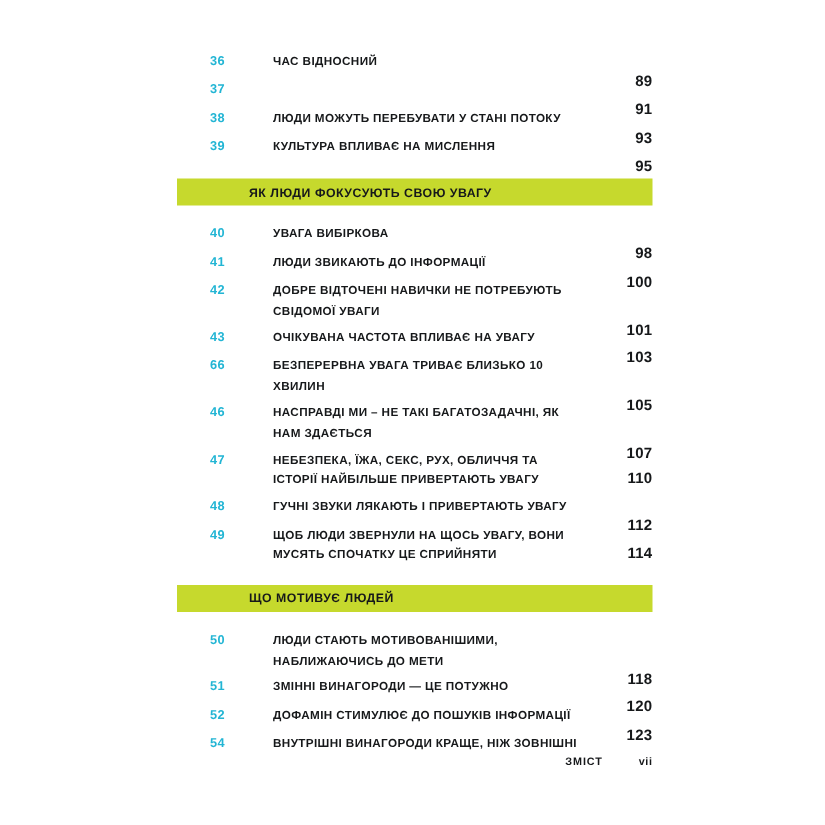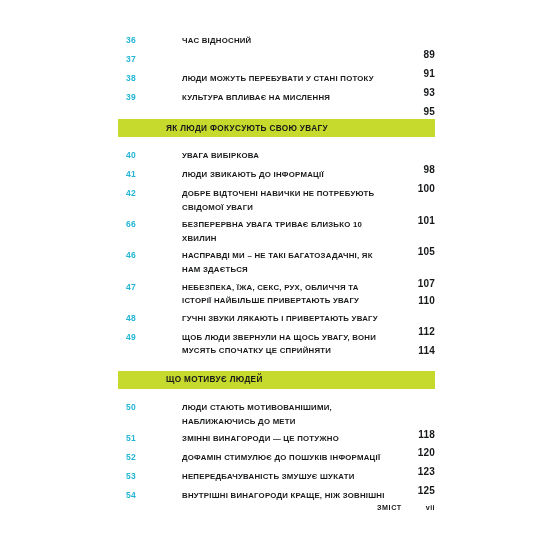--- a/index.html
+++ b/index.html
@@ -34,21 +34,21 @@
   
   .toc-entry {
     position: relative;
     display: block;
     margin: 0 0 4px 0;
     min-height: 15px;
   }
 
   .entry-num {
     position: absolute;
-    left: 8px;
+    left: 22px;
     top: 0;
     width: 22px;
     text-align: left;
     color: #22b5d4;
     font-size: 8.5px;
     font-weight: bold;
     letter-spacing: 0.2px;
     line-height: 13px;
   }
 
@@ -167,20 +167,25 @@
             <span class="entry-num">41</span>
             <span class="entry-title">ЛЮДИ ЗВИКАЮТЬ ДО ІНФОРМАЦІЇ</span>
             <span class="entry-page">100</span>
           </div>
           <div class="toc-entry">
             <span class="entry-num">42</span>
             <span class="entry-title">ДОБРЕ ВІДТОЧЕНІ НАВИЧКИ НЕ ПОТРЕБУЮТЬ СВІДОМОЇ УВАГИ</span>
             <span class="entry-page">101</span>
           </div>
           <div class="toc-entry">
+            <span class="entry-num">43</span>
+            <span class="entry-title">ОЧІКУВАНА ЧАСТОТА ВПЛИВАЄ НА УВАГУ</span>
+            <span class="entry-page">103</span>
+          </div>
+          <div class="toc-entry">
             <span class="entry-num">66</span>
             <span class="entry-title">БЕЗПЕРЕРВНА УВАГА ТРИВАЄ БЛИЗЬКО 10 ХВИЛИН</span>
             <span class="entry-page">105</span>
           </div>
           <div class="toc-entry">
             <span class="entry-num">46</span>
             <span class="entry-title">НАСПРАВДІ МИ – НЕ ТАКІ БАГАТОЗАДАЧНІ, ЯК НАМ ЗДАЄТЬСЯ</span>
             <span class="entry-page">107</span>
           </div>
           <div class="toc-entry two-line">
@@ -210,25 +215,20 @@
           </div>
           <div class="toc-entry">
             <span class="entry-num">51</span>
             <span class="entry-title">ЗМІННІ ВИНАГОРОДИ — ЦЕ ПОТУЖНО</span>
             <span class="entry-page">120</span>
           </div>
           <div class="toc-entry">
             <span class="entry-num">52</span>
             <span class="entry-title">ДОФАМІН СТИМУЛЮЄ ДО ПОШУКІВ ІНФОРМАЦІЇ</span>
             <span class="entry-page">123</span>
-          </div>
-          <div class="toc-entry">
-            <span class="entry-num">53</span>
-            <span class="entry-title">НЕПЕРЕДБАЧУВАНІСТЬ ЗМУШУЄ ШУКАТИ</span>
-            <span class="entry-page">125</span>
           </div>
           <div class="toc-entry">
             <span class="entry-num">54</span>
             <span class="entry-title">ВНУТРІШНІ ВИНАГОРОДИ КРАЩЕ, НІЖ ЗОВНІШНІ</span>
           </div>
         </div>
       </div>
   </div>
 
   <div class="page-footer">

